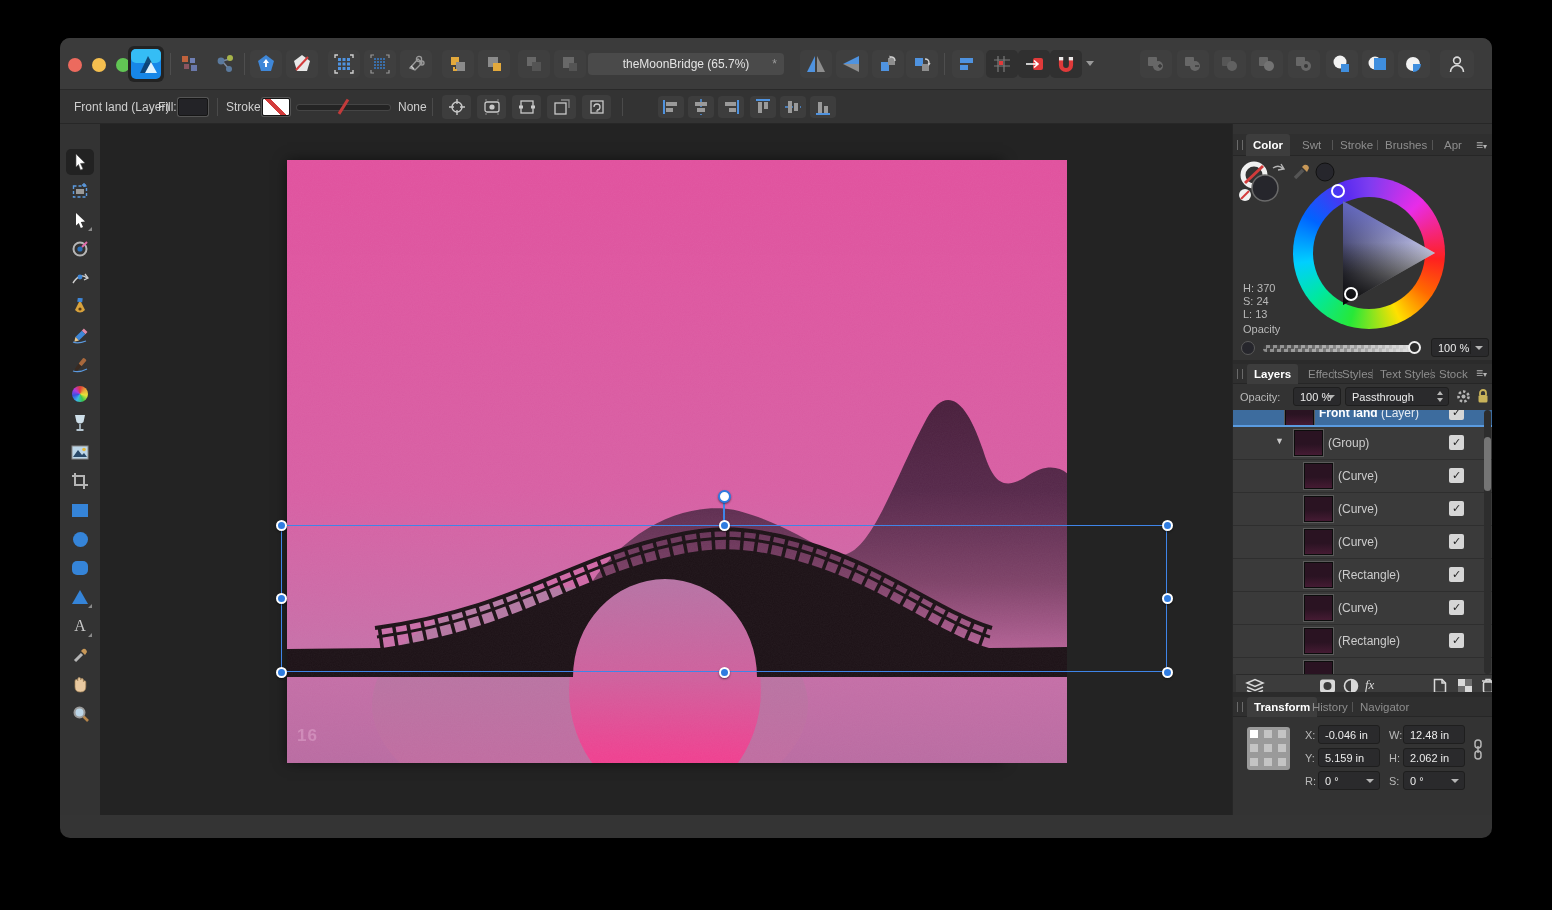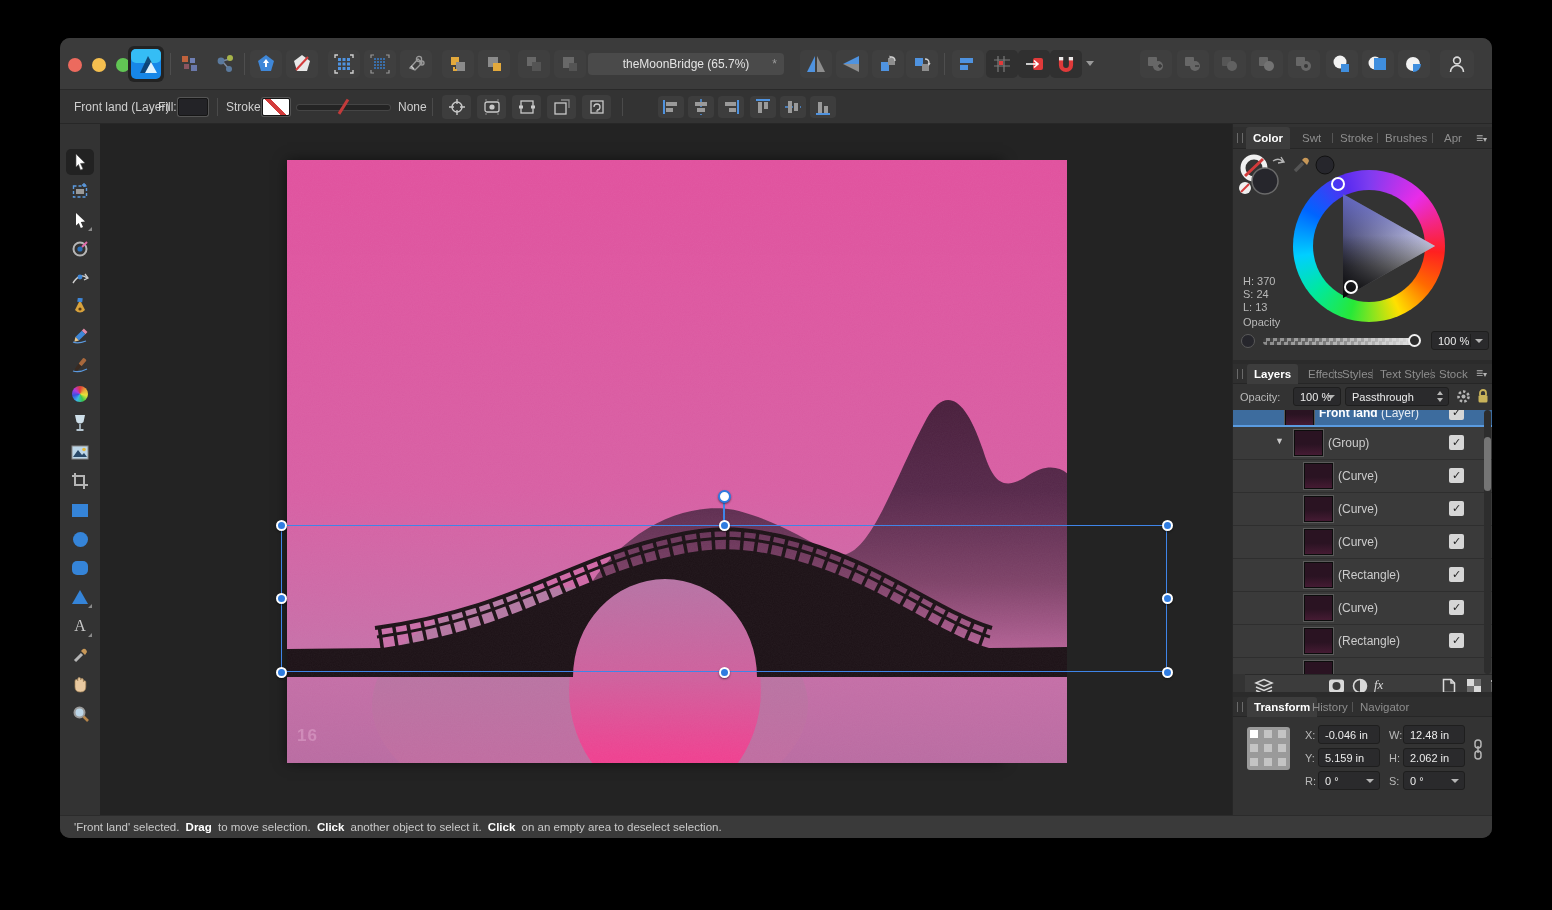--- a/index.html
+++ b/index.html
@@ -92,21 +92,21 @@
   .lrow-in { position:relative; height:33px; }
   .expander { position:absolute; left:42px; top:9px; font-size:9px; color:#c9c9c9; }
   .thumb { position:absolute; top:3px; width:29px; height:26px; background:
     linear-gradient(180deg,#2a1322 55%, #451b33 100%);
     border:1px solid #0c0c0c; box-shadow:0 0 0 1px #5a5a5a; }
   .llabel { position:absolute; top:9px; font-size:12px; color:#cccccc; white-space:nowrap; }
   .lrow.sel .llabel { color:#fff; }
   .lcheck { position:absolute; left:216px; top:8px; width:15px; height:15px;
     background:#d6d6d6; border-radius:2px; color:#222; font-size:11px;
     display:flex; align-items:center; justify-content:center; }
-  .lbottombar { position:absolute; left:12px; top:310px; width:260px; height:22px;
+  .lbottombar { position:absolute; left:3px; top:310px; width:260px; height:22px;
     background:#3c3c3c; border-top:1px solid #2a2a2a; }
   .scrolltrack { position:absolute; right:2px; top:46px; width:7px; height:264px;
     background:#2d2d2d; border-radius:4px; }
   .scrollthumb { position:absolute; right:2px; top:73px; width:7px; height:54px;
     background:#757575; border-radius:4px; }
 
   .statusbar { position:absolute; left:0; top:777px; width:1432px; height:23px;
     background:#3a3a3a; border-top:1px solid #2b2b2b; color:#c9c9c9; font-size:11.5px;
     display:flex; align-items:center; padding-left:14px; }
   .statusbar b { color:#fff; margin:0 3px; }
@@ -645,21 +645,21 @@
     <div class="handle" style="left:1061.5px;top:395.5px"></div>
     <div class="handle" style="left:175.5px;top:469px"></div>
     <div class="handle" style="left:1061.5px;top:469px"></div>
     <div class="handle" style="left:175.5px;top:542.5px"></div>
     <div class="handle" style="left:618.5px;top:542.5px"></div>
     <div class="handle" style="left:1061.5px;top:542.5px"></div>
   </div>
 
   <div class="rightcol">
 
-    <div class="panel" style="top:3px;height:236px">
+    <div class="panel" style="top:10px;height:236px">
       <div class="tabbar">
         <span class="grip"></span>
         <span class="tab active" style="left:13px">Color</span>
         <span class="tab" style="left:62px">Swt</span>
         <span class="tabsep" style="left:99px"></span>
         <span class="tab" style="left:100px">Stroke</span>
         <span class="tabsep" style="left:144px"></span>
         <span class="tab" style="left:145px">Brushes</span>
         <span class="tabsep" style="left:199px"></span>
         <span class="tab" style="left:204px">Apr</span>
@@ -908,16 +908,13 @@
         </span>
 
       <svg style="position:absolute;left:240px;top:42px" width="10" height="22">
         <rect x="2" y="1" width="6" height="8" rx="3" fill="none" stroke="#b5b5b5" stroke-width="1.5"></rect>
         <rect x="2" y="12" width="6" height="8" rx="3" fill="none" stroke="#b5b5b5" stroke-width="1.5"></rect>
         <line x1="5" y1="7" x2="5" y2="14" stroke="#b5b5b5" stroke-width="1.5"></line>
         </svg>
     </div>
   </div>
 
-  <div class="statusbar">
-    <span><span>'Front land' selected. </span><b>Drag</b><span> to move selection. </span><b>Click</b><span> another object to select it. </span><b>Click</b><span> on an empty area to deselect selection.</span></span>
-  </div>
 </div>
 
 </body></html>

